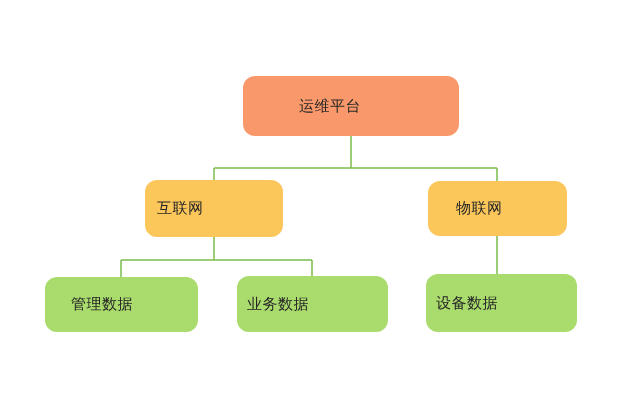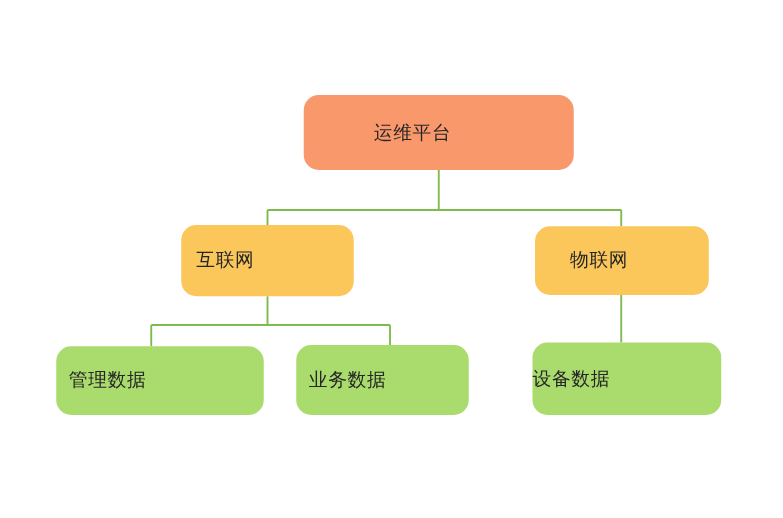--- a/index.html
+++ b/index.html
@@ -36,23 +36,23 @@
     font-size: 15px;
     line-height: 1;
     letter-spacing: 0.5px;
   }
   .node .node-label {
     white-space: nowrap;
   }
   #node-root     { left: 243px; top: 76px;  width: 216px; height: 60px; padding-left: 56px; }
   #node-internet { left: 145px; top: 180px; width: 138px; height: 57px; padding-left: 12px; }
   #node-iot      { left: 428px; top: 181px; width: 139px; height: 55px; padding-left: 28px; }
-  #node-mgmt     { left: 45px;  top: 277px; width: 166px; height: 55px; padding-left: 10px; }
-  #node-biz      { left: 237px; top: 276px; width: 138px; height: 56px; padding-left: 10px; }
-  #node-device   { left: 426px; top: 274px; width: 151px; height: 58px; }
+  #node-mgmt     { left: 45px;  top: 277px; width: 153px; height: 55px; padding-left: 26px; }
+  #node-biz      { left: 237px; top: 276px; width: 151px; height: 56px; padding-left: 10px; }
+  #node-device   { left: 426px; top: 274px; width: 151px; height: 58px; padding-left: 10px; }
 </style>
 </head>
 <body>
 
 <div class="canvas">
 
   <svg class="connectors" viewBox="0 0 626 414" aria-hidden="true">
     <path d="M351 136 V168" style="stroke: rgb(124, 187, 76);"></path>
     <path d="M214 168 H497" style="stroke: rgb(124, 187, 76);"></path>
     <path d="M214 168 V180" style="stroke: rgb(124, 187, 76);"></path>

